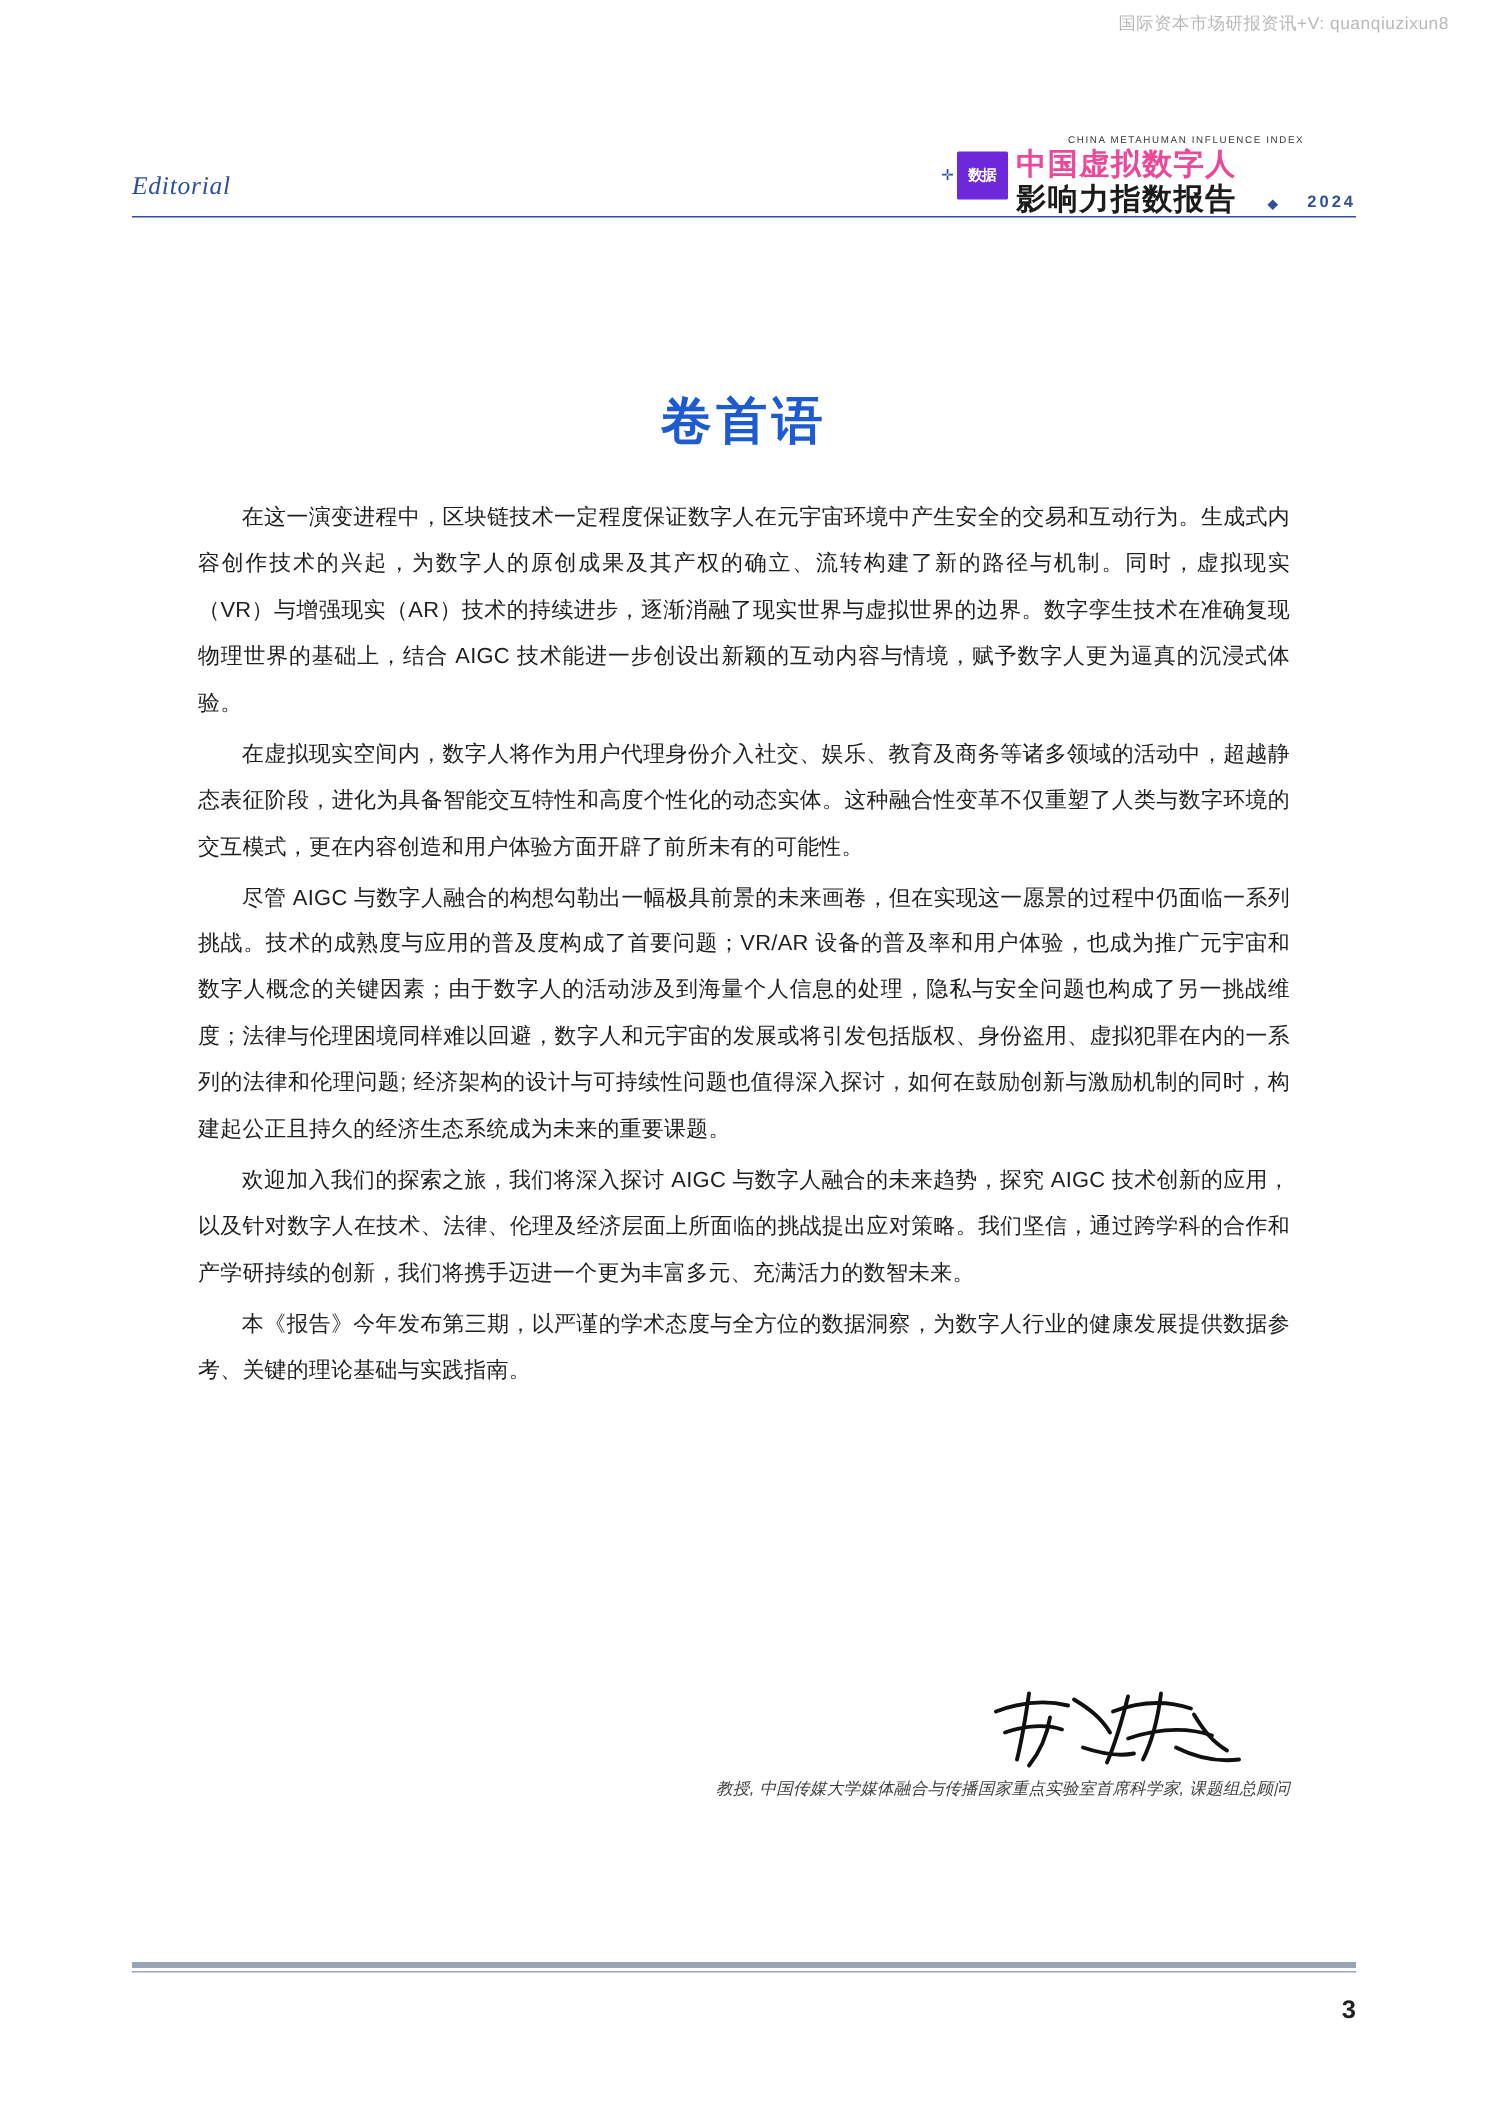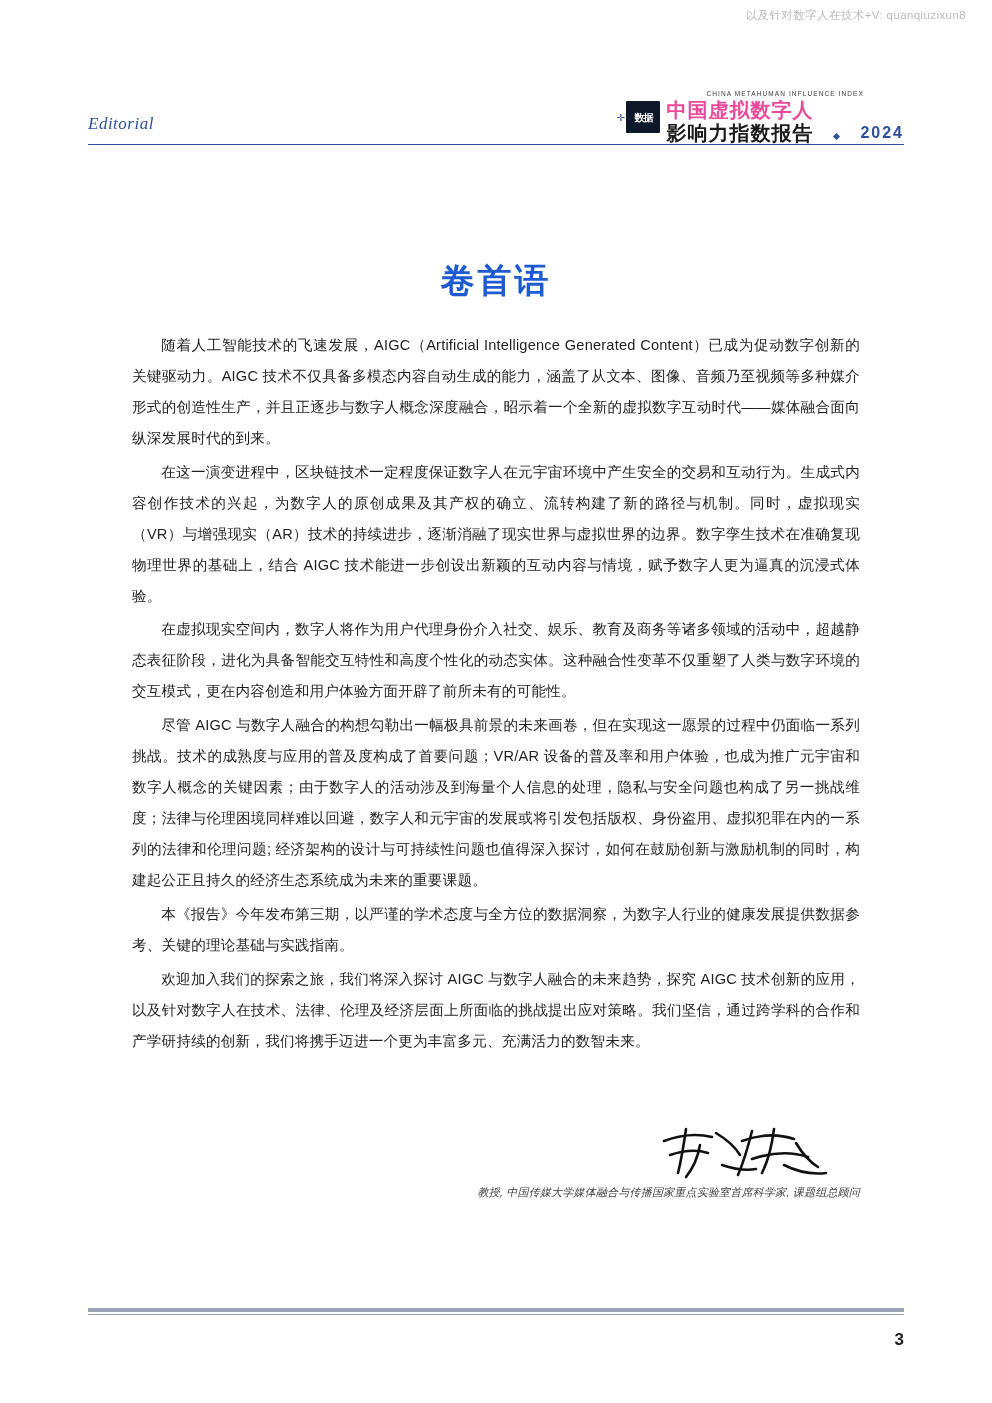--- a/index.html
+++ b/index.html
@@ -60,21 +60,21 @@
     right: 0;
     top: -14px;
     height: 54px;
     display: flex;
     align-items: center;
     gap: 6px;
   }
   .logo-mark {
     width: 34px;
     height: 30px;
-    background: #0f172a;
+    background: #6d28d9;
     color: #fff;
     font-size: 10px;
     line-height: 10px;
     display: flex;
     flex-direction: column;
     align-items: center;
     justify-content: center;
     letter-spacing: -1px;
     font-weight: bold;
     border-radius: 1px;
@@ -105,21 +105,21 @@
     gap: 21px;
     margin-top: 3px;
   }
   .logo-cn2 {
     font-size: 20px;
     font-weight: bold;
     color: #1b1b1b;
     letter-spacing: 1px;
   }
   .logo-year {
-    font-size: 16px;
+    font-size: 11px;
     font-weight: bold;
     color: #2c4f9e;
     letter-spacing: 2px;
     padding-bottom: 2px;
   }
   .logo-diamond {
     width: 5px;
     height: 5px;
     background: #2c4f9e;
     transform: rotate(45deg);
@@ -207,21 +207,21 @@
     right: 88px;
     top: 1330px;
     font-size: 17px;
     font-weight: bold;
     color: #1f1f1f;
   }
 </style>
 </head>
 <body>
 
-<div class="watermark">以及针对数字人在技术+V: quanqiuzixun8</div>
+<div class="watermark">国际资本市场研报资讯+V: quanqiuzixun8</div>
 
 <div class="header">
   <div class="editorial">Editorial</div>
   <div class="header-rule"></div>
 
   <div class="logo">
     <span class="logo-plus">✛</span>
     <div class="logo-mark">数据</div>
     <div class="logo-text">
       <div class="logo-en">CHINA METAHUMAN INFLUENCE INDEX</div>
@@ -231,26 +231,25 @@
         <span class="logo-diamond"></span>
         <span class="logo-year">2024</span>
       </div>
     </div>
   </div>
 </div>
 
 <div class="doc-title">卷首语</div>
 
 <div class="content">
-  <p class="para">随着人工智能技术的飞速发展，AIGC（Artificial Intelligence Generated Content）已成为促动数字创新的关键驱动力。AIGC 技术不仅具备多模态内容自动生成的能力，涵盖了从文本、图像、音频乃至视频等多种媒介形式的创造性生产，并且正逐步与数字人概念深度融合，昭示着一个全新的虚拟数字互动时代——媒体融合面向纵深发展时代的到来。</p>
   <p class="para">在这一演变进程中，区块链技术一定程度保证数字人在元宇宙环境中产生安全的交易和互动行为。生成式内容创作技术的兴起，为数字人的原创成果及其产权的确立、流转构建了新的路径与机制。同时，虚拟现实（VR）与增强现实（AR）技术的持续进步，逐渐消融了现实世界与虚拟世界的边界。数字孪生技术在准确复现物理世界的基础上，结合 AIGC 技术能进一步创设出新颖的互动内容与情境，赋予数字人更为逼真的沉浸式体验。</p>
   <p class="para">在虚拟现实空间内，数字人将作为用户代理身份介入社交、娱乐、教育及商务等诸多领域的活动中，超越静态表征阶段，进化为具备智能交互特性和高度个性化的动态实体。这种融合性变革不仅重塑了人类与数字环境的交互模式，更在内容创造和用户体验方面开辟了前所未有的可能性。</p>
   <p class="para">尽管 AIGC 与数字人融合的构想勾勒出一幅极具前景的未来画卷，但在实现这一愿景的过程中仍面临一系列挑战。技术的成熟度与应用的普及度构成了首要问题；VR/AR 设备的普及率和用户体验，也成为推广元宇宙和数字人概念的关键因素；由于数字人的活动涉及到海量个人信息的处理，隐私与安全问题也构成了另一挑战维度；法律与伦理困境同样难以回避，数字人和元宇宙的发展或将引发包括版权、身份盗用、虚拟犯罪在内的一系列的法律和伦理问题; 经济架构的设计与可持续性问题也值得深入探讨，如何在鼓励创新与激励机制的同时，构建起公正且持久的经济生态系统成为未来的重要课题。</p>
+  <p class="para">欢迎加入我们的探索之旅，我们将深入探讨 AIGC 与数字人融合的未来趋势，探究 AIGC 技术创新的应用，以及针对数字人在技术、法律、伦理及经济层面上所面临的挑战提出应对策略。我们坚信，通过跨学科的合作和产学研持续的创新，我们将携手迈进一个更为丰富多元、充满活力的数智未来。</p>
   <p class="para">本《报告》今年发布第三期，以严谨的学术态度与全方位的数据洞察，为数字人行业的健康发展提供数据参考、关键的理论基础与实践指南。</p>
-  <p class="para">欢迎加入我们的探索之旅，我们将深入探讨 AIGC 与数字人融合的未来趋势，探究 AIGC 技术创新的应用，以及针对数字人在技术、法律、伦理及经济层面上所面临的挑战提出应对策略。我们坚信，通过跨学科的合作和产学研持续的创新，我们将携手迈进一个更为丰富多元、充满活力的数智未来。</p>
 </div>
 
 <div class="signature-block">
   <svg class="signature-svg" width="180" height="62" viewBox="0 0 180 62">
     <g fill="none" stroke="#111" stroke-width="2.6" stroke-linecap="round" stroke-linejoin="round">
       <path d="M8 20 C24 14, 40 12, 56 16"></path>
       <path d="M30 8 C28 22, 26 36, 22 52"></path>
       <path d="M14 34 C26 30, 40 28, 52 32"></path>
       <path d="M44 24 C42 36, 38 46, 30 56"></path>
       <path d="M60 12 C70 18, 78 24, 84 34"></path>

